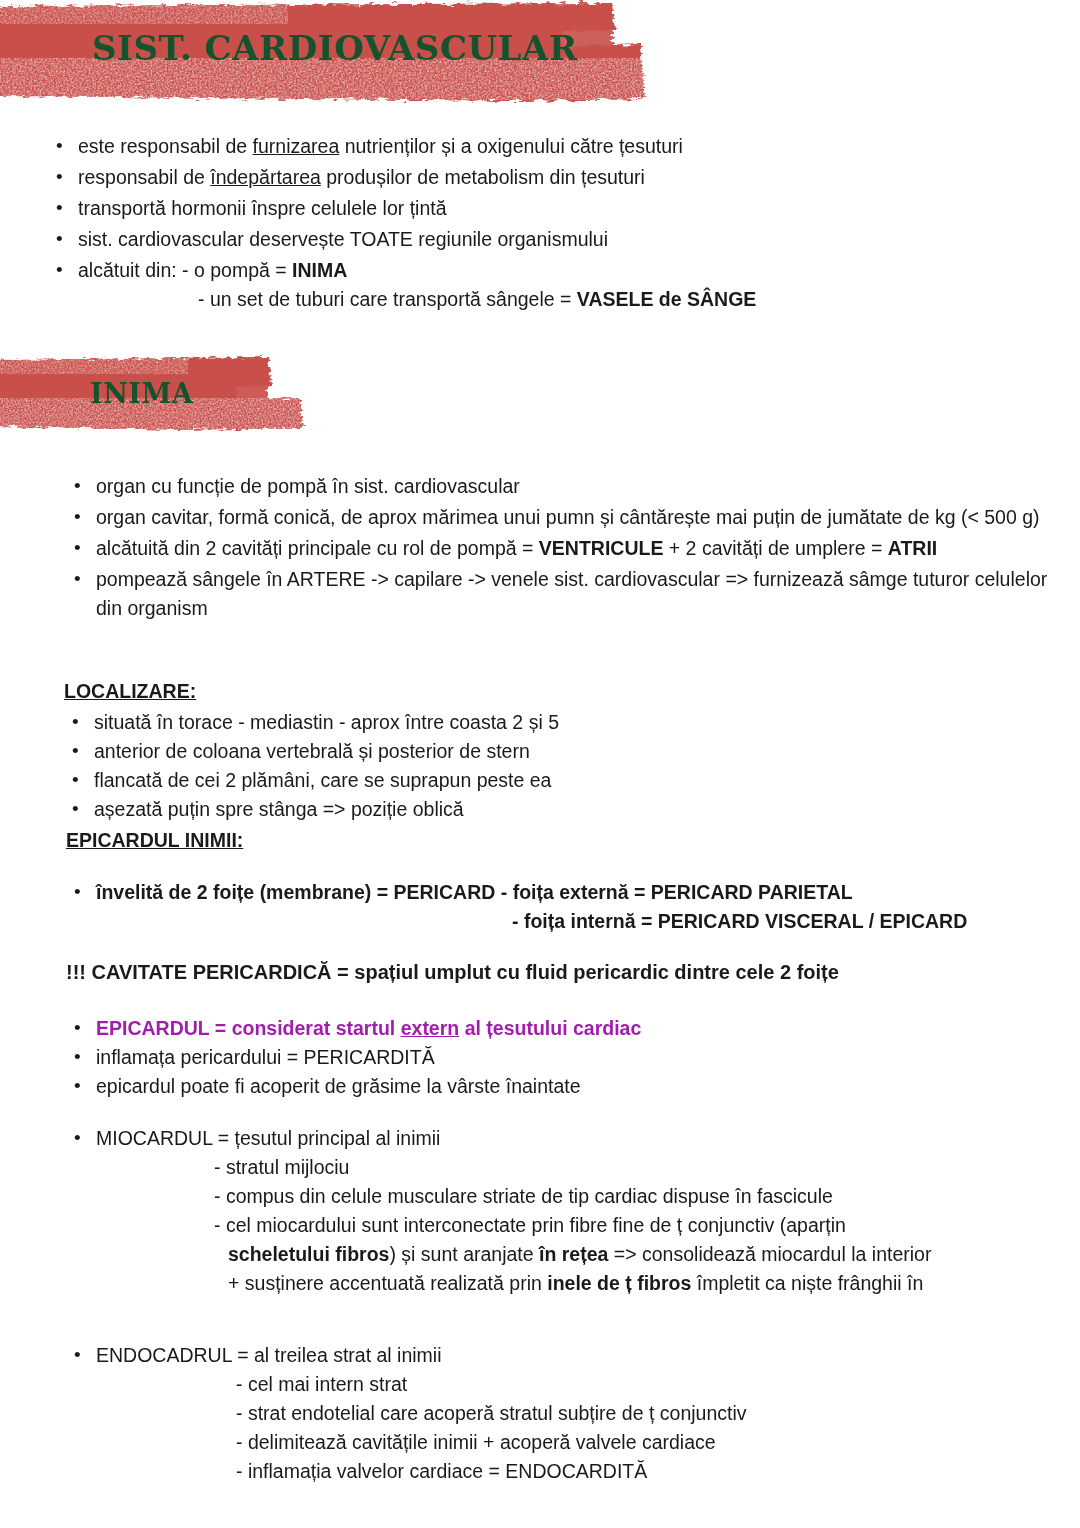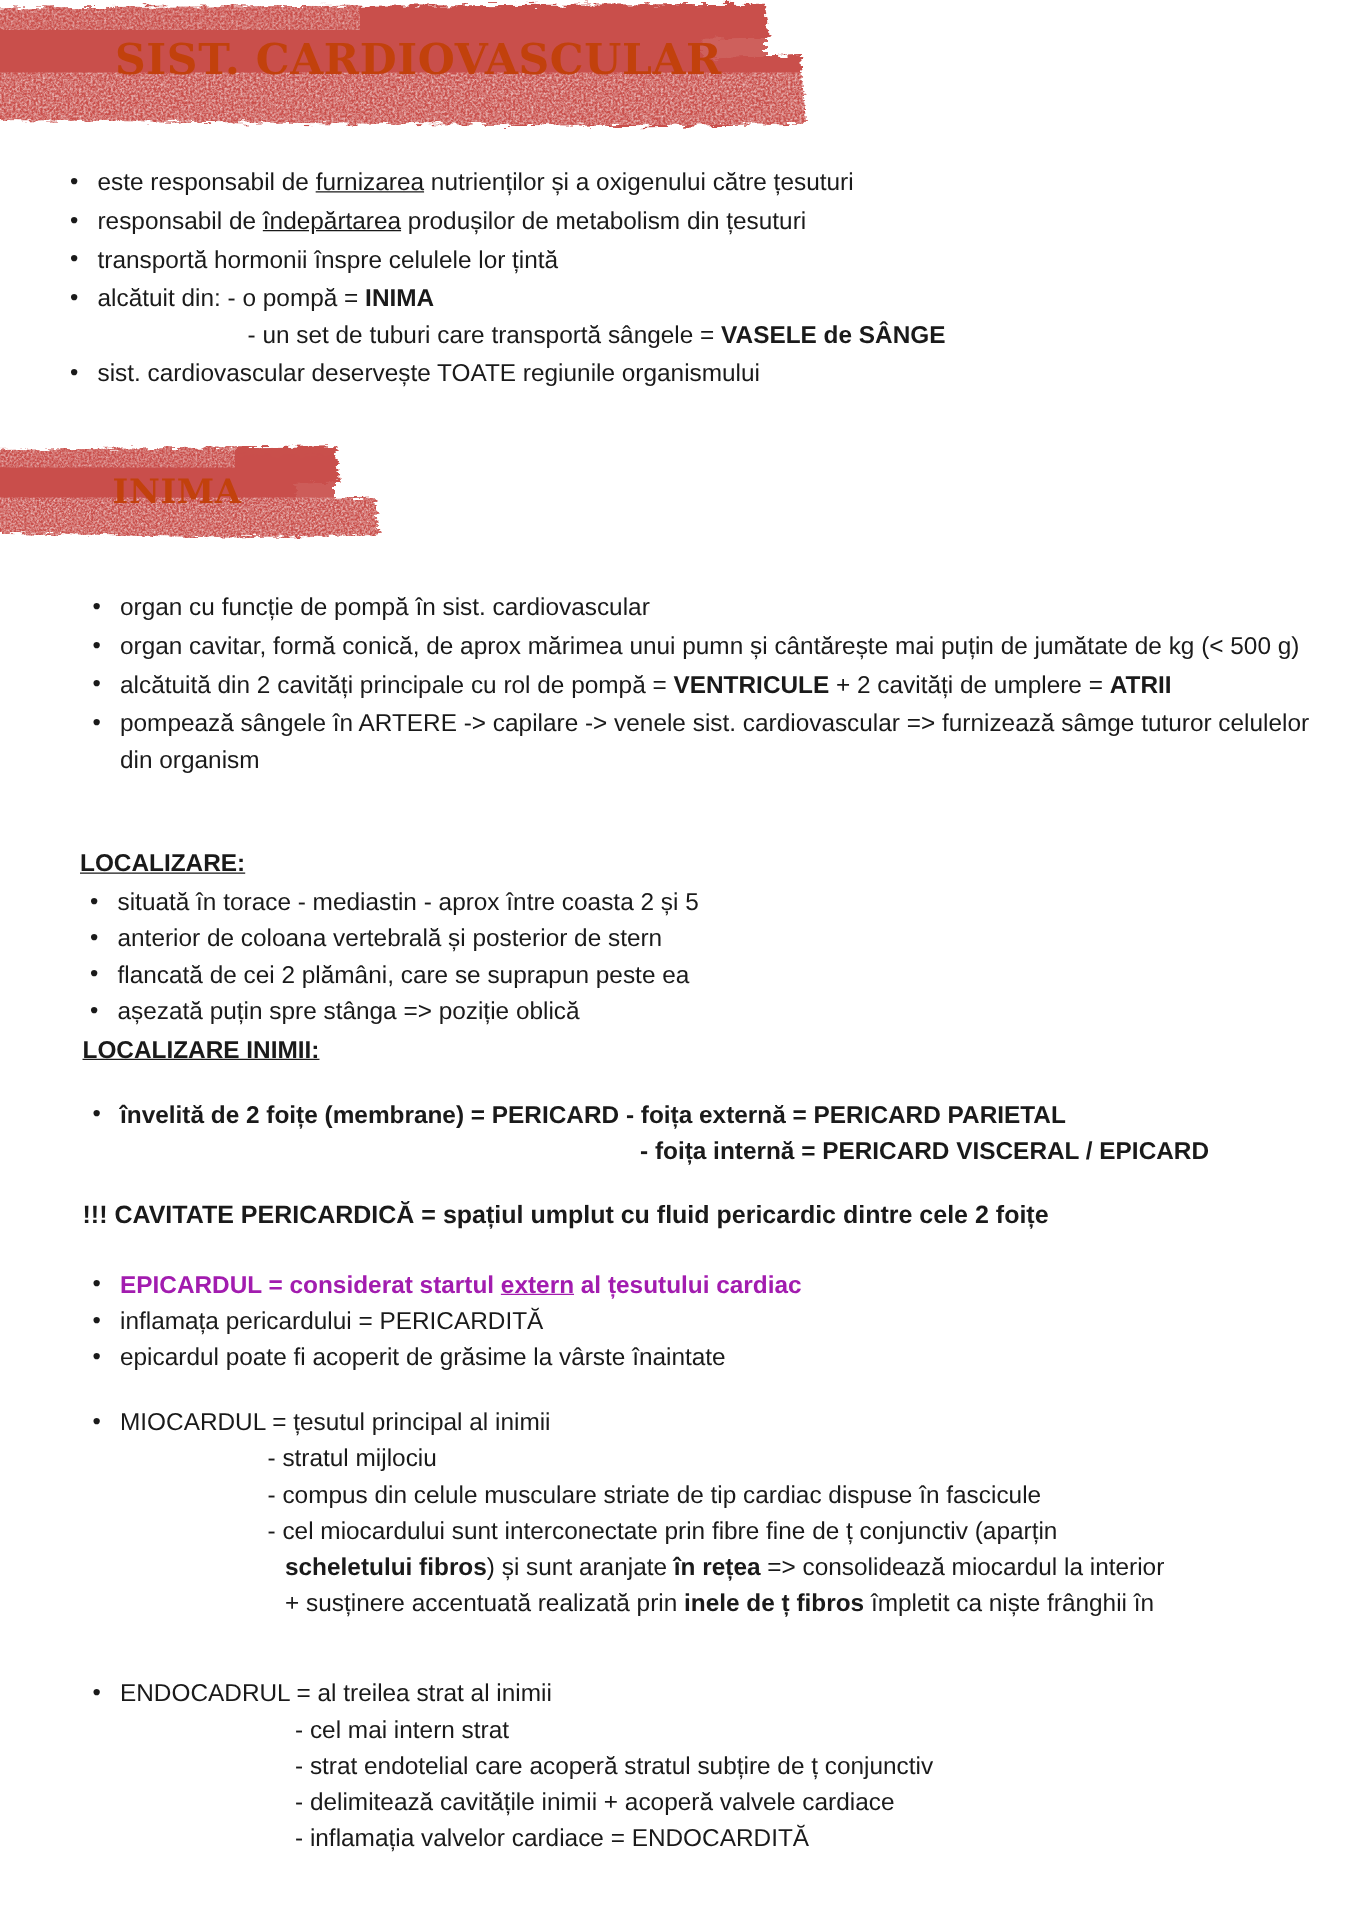--- a/index.html
+++ b/index.html
@@ -19,21 +19,21 @@
   
   .banner {
     position: absolute;
     display: block;
   }
   .banner svg { display: block; }
   .banner-title {
     position: absolute;
     font-family: "DejaVu Serif", "Liberation Serif", serif;
     font-weight: bold;
-    color: #c2410c;
+    color: #14532d;
     letter-spacing: 0.5px;
     white-space: nowrap;
   }
 
   #banner-main { left: 0; top: 0; width: 700px; height: 105px; }
   #banner-main-title {
     left: 92px; top: 28px;
     font-size: 34px;
   }
 
@@ -165,27 +165,27 @@
     <li>
       <span>este responsabil de </span><span class="uline">furnizarea</span><span> nutrienților și a oxigenului către țesuturi</span>
     </li>
     <li>
       <span>responsabil de </span><span class="uline">îndepărtarea</span><span> produșilor de metabolism din țesuturi</span>
     </li>
     <li>
       <span>transportă hormonii înspre celulele lor țintă</span>
     </li>
     <li>
+      <span>sist. cardiovascular deservește TOATE regiunile organismului</span>
+    </li>
+    <li>
       <span>alcătuit din:  - o pompă = </span><span class="bold">INIMA</span>
       <span class="sub ind-1">
         <span>- un set de tuburi care transportă sângele = </span><span class="bold">VASELE de SÂNGE</span>
       </span>
-    </li>
-    <li>
-      <span>sist. cardiovascular deservește TOATE regiunile organismului</span>
     </li>
   </ul>
 </div>
 
 <div class="block" id="blk-inima-main">
   <ul class="bul">
     <li>
       <span>organ cu funcție de pompă în sist. cardiovascular</span>
     </li>
     <li>
@@ -204,21 +204,21 @@
   <div class="sec-head">LOCALIZARE:</div>
   <ul class="bul tight">
     <li>situată în torace - mediastin - aprox între coasta 2 și 5</li>
     <li>anterior de coloana vertebrală și posterior de stern</li>
     <li>flancată de cei 2 plămâni, care se suprapun peste ea</li>
     <li>așezată puțin spre stânga =&gt; poziție oblică</li>
   </ul>
 </div>
 
 <div class="block" id="blk-straturi">
-  <div class="sec-head">LOCALIZARE INIMII:</div>
+  <div class="sec-head">EPICARDUL INIMII:</div>
 </div>
 
 <div class="block" id="blk-pericard">
   <ul class="bul">
     <li>
       <span class="bold">învelită de 2 foițe (membrane) = PERICARD - foița externă = PERICARD PARIETAL</span>
       <span class="sub ind-peri bold">- foița internă = PERICARD VISCERAL / EPICARD</span>
     </li>
   </ul>
 </div>

